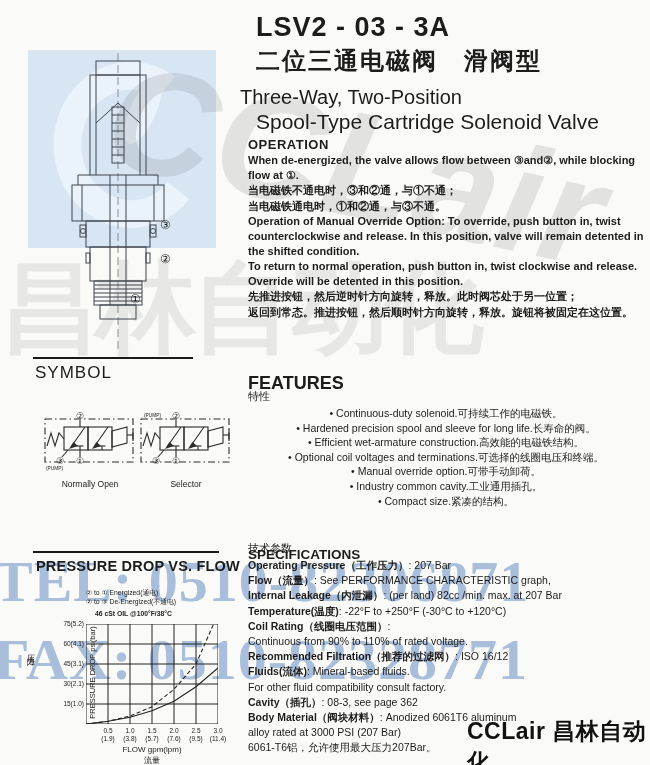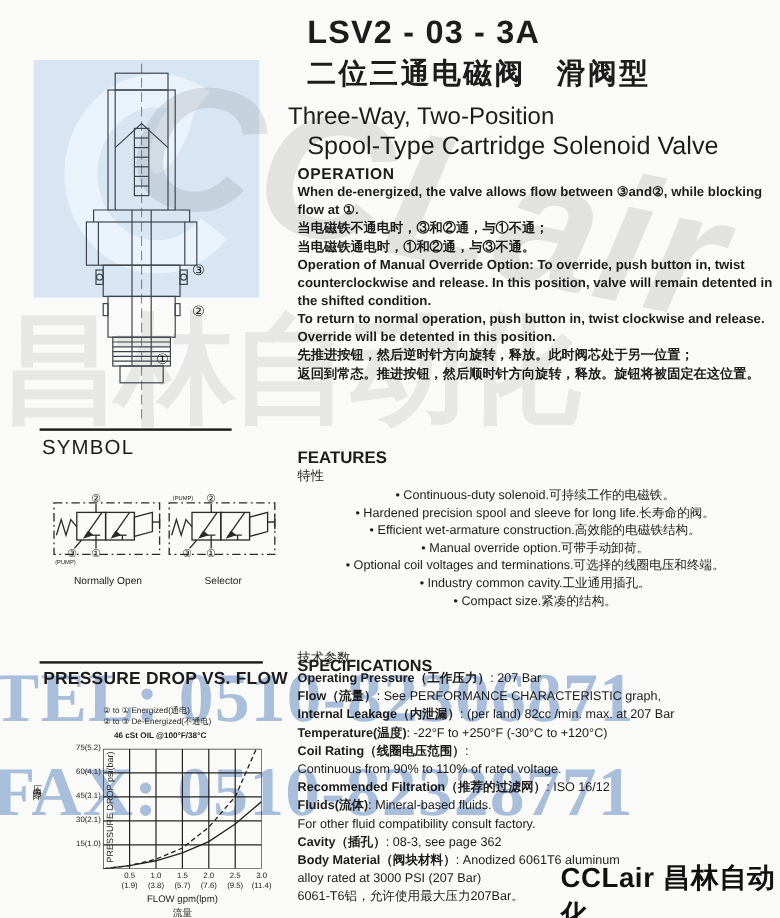--- a/index.html
+++ b/index.html
@@ -23,21 +23,21 @@
   
   #model{left:256px;top:12px;font-size:27px;font-weight:bold;letter-spacing:1px;}
   #title-cn{left:256px;top:45px;font-size:24px;font-weight:600;letter-spacing:2px;}
   #sub1{left:240px;top:86px;font-size:20px;}
   #sub2{left:256px;top:110px;font-size:21px;}
   
   #op-head{left:248px;top:137px;font-size:13px;font-weight:bold;letter-spacing:.5px;text-align:center;}
   #op-body{left:248px;top:153px;width:402px;font-size:11px;line-height:14.6px;font-weight:bold;}
   #op-body p{margin:0 0 1px 0;}
   
-  #feat-head{left:248px;top:373px;font-size:14px;font-weight:bold;}
+  #feat-head{left:248px;top:373px;font-size:18px;font-weight:bold;}
   #feat-cn{left:248px;top:389px;font-size:11px;}
   #feat-list{left:248px;top:406px;width:396px;font-size:10.5px;}
   .feat-row{display:flex;justify-content:center;height:14.6px;line-height:14.6px;}
   
   #spec-head{left:248px;top:525px;font-size:13.5px;font-weight:bold;margin-top:22px;}
   #spec-cn{left:248px;top:541px;font-size:11px;}
   #spec-list{left:248px;top:558px;width:400px;font-size:10.5px;line-height:15.2px;}
   
   #rule-symbol{left:33px;top:357px;width:160px;height:2px;background:#1a1a1a;}
   #symbol-head{left:35px;top:363px;font-size:17px;letter-spacing:1px;}
@@ -207,26 +207,26 @@
       </div>
     <div class="feat-row">
         <span>• Hardened precision spool and sleeve for long life.</span>
         <span>长寿命的阀。</span>
       </div>
     <div class="feat-row">
         <span>• Efficient wet-armature construction.</span>
         <span>高效能的电磁铁结构。</span>
       </div>
     <div class="feat-row">
+        <span>• Optional coil voltages and terminations.</span>
+        <span>可选择的线圈电压和终端。</span>
+      </div>
+    <div class="feat-row">
         <span>• Manual override option.</span>
         <span>可带手动卸荷。</span>
-      </div>
-    <div class="feat-row">
-        <span>• Optional coil voltages and terminations.</span>
-        <span>可选择的线圈电压和终端。</span>
       </div>
     <div class="feat-row">
         <span>• Industry common cavity.</span>
         <span>工业通用插孔。</span>
       </div>
     <div class="feat-row">
         <span>• Compact size.</span>
         <span>紧凑的结构。</span>
       </div>
   </div>

